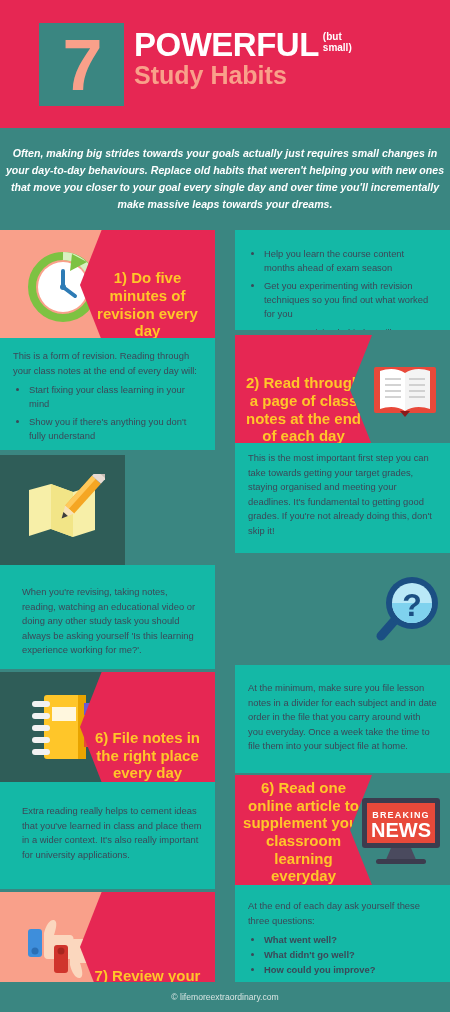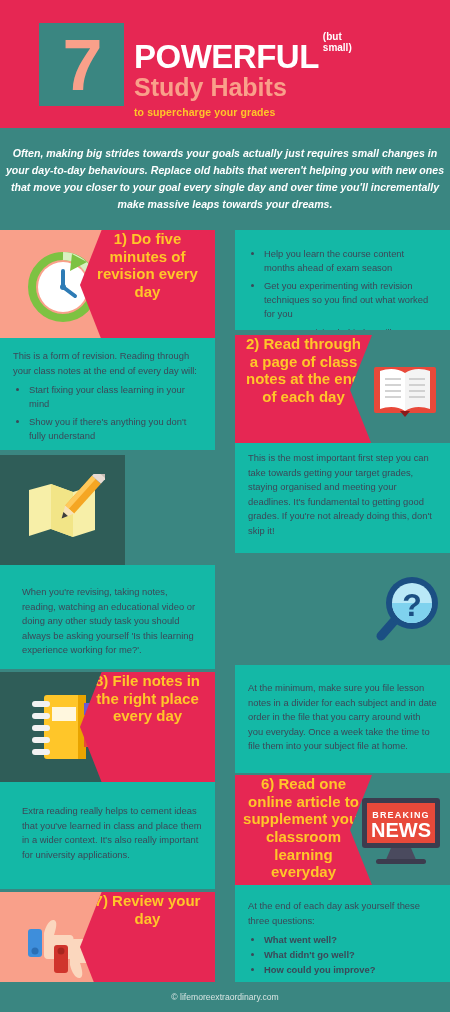--- a/index.html
+++ b/index.html
@@ -22,21 +22,20 @@
   }
   .seven-num {
     font-size: 72px; font-weight: bold; color: #F9A08A;
     line-height: 1; letter-spacing: -2px;
   }
   .head-txt { position: absolute; left: 134px; top: 28px; width: 300px; }
   .head-main {
     font-size: 33px; font-weight: bold; color: #ffffff;
     letter-spacing: -0.5px; line-height: 1.0; display: inline-block;
     vertical-align: top;
-    margin-top: 12px;
   }
   .head-but {
     display: inline-block; vertical-align: top; color: #ffffff;
     font-size: 10px; font-weight: bold; line-height: 1.05;
     margin-left: 4px; margin-top: 4px; width: 36px;
   }
   .head-sub {
     font-size: 25px; font-weight: bold; color: #F9A08A;
     line-height: 1.05; margin-top: 1px;
   }
@@ -69,21 +68,21 @@
   .blk-white { background: #ffffff; }
 
   
   .tb { position: relative; width: 215px; height: 110px; }
   .tb .icon-pane {
     position: absolute; top: 0; height: 110px; width: 135px;
     display: flex; align-items: center; justify-content: center;
   }
   .tb .label-pane {
     position: absolute; top: 0; height: 110px; width: 135px;
-    display: flex; align-items: flex-start; justify-content: center;
+    display: flex; align-items: flex-end; justify-content: center;
     text-align: center;
   }
   .tb .label-pane span {
     font-size: 15px; font-weight: bold; color: #FFC629; line-height: 1.18;
     padding: 0 6px;
   }
 
   
   .tb.left .icon-pane { left: 0; width: 125px; }
   .tb.left .label-pane {
@@ -133,21 +132,20 @@
 
   <div class="header">
     <div class="seven-box">
       <span class="seven-num">7</span>
     </div>
     <div class="head-txt">
       <div>
         <span class="head-main">POWERFUL</span><span class="head-but">(but small)</span>
       </div>
       <div class="head-sub">Study Habits</div>
-      <div class="head-tag">to supercharge your grades</div>
     </div>
   </div>
 
   <div class="intro">
     <p>Often, making big strides towards your goals actually just requires small changes in your day-to-day behaviours. Replace old habits that weren't helping you with new ones that move you closer to your goal every single day and over time you'll incrementally make massive leaps towards your dreams.</p>
   </div>
 
   <div class="body-wrap">
 
     <div class="col col-left">
@@ -215,21 +213,21 @@
             <g fill="#F2F2F2">
               <rect x="10" y="12" width="18" height="6" rx="3"></rect>
               <rect x="10" y="24" width="18" height="6" rx="3"></rect>
               <rect x="10" y="36" width="18" height="6" rx="3"></rect>
               <rect x="10" y="48" width="18" height="6" rx="3"></rect>
               <rect x="10" y="60" width="18" height="6" rx="3"></rect>
             </g>
           </svg>
         </div>
         <div class="label-pane bg-crimson">
-          <span>8) File notes in the right place every day</span>
+          <span>6) File notes in the right place every day</span>
         </div>
       </div>
 
       <div class="blk blk-white txt" style="height:107px; padding-top:22px; padding-left:22px;">
         <p>Extra reading really helps to cement ideas that you've learned in class and place them in a wider context. It's also really important for university applications.</p>
       </div>
 
       <div class="gap" style="height:3px;"></div>
 
       <div class="blk tb left" style="height:100px;">

